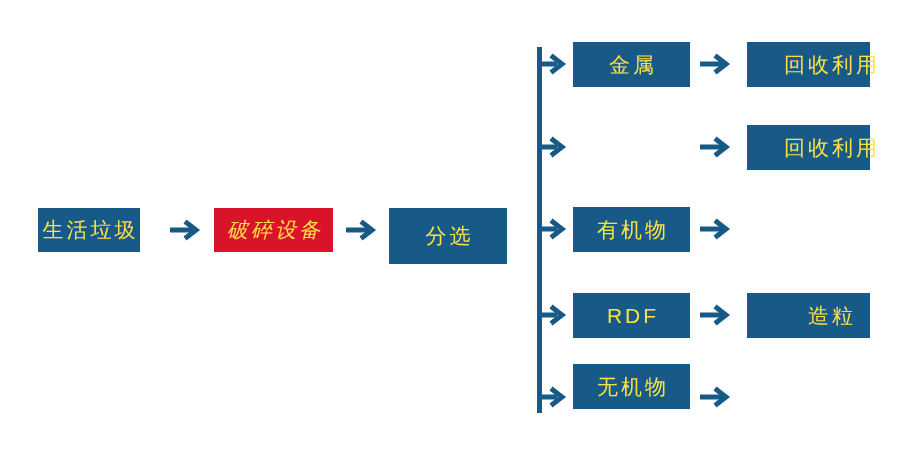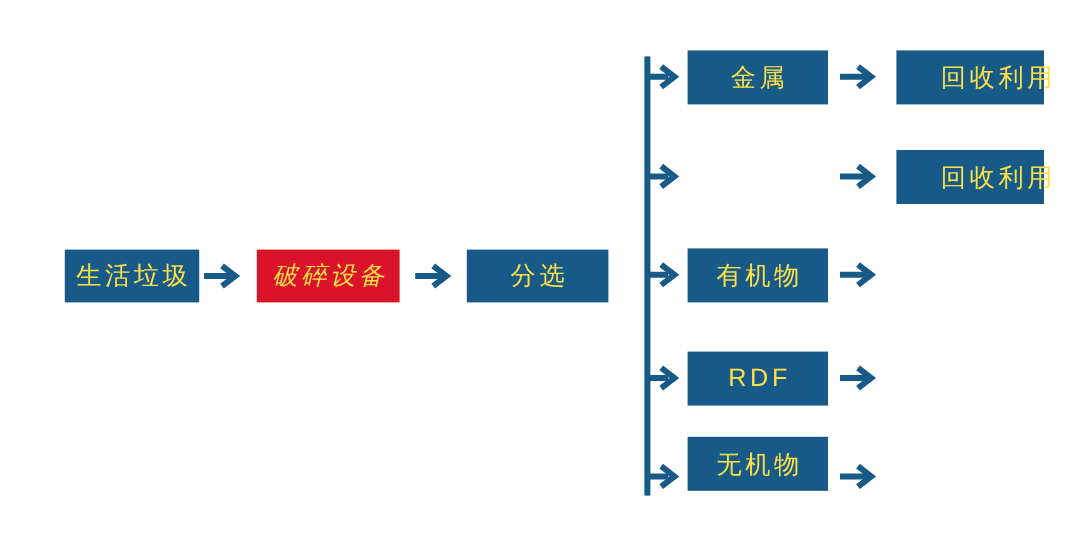--- a/index.html
+++ b/index.html
@@ -39,23 +39,23 @@
   }
   .vline{
     position:absolute;
     left:537px;
     top:47px;
     width:5px;
     height:366px;
     background:var(--blue);
   }
   
-  .b-src  {left:54px;  top:208px; width:112px; height:44px;}
+  .b-src  {left:38px;  top:208px; width:102px; height:44px;}
   .b-crush{left:214px; top:208px; width:119px; height:44px;}
-  .b-sort {left:389px; top:208px; width:118px; height:44px;}
+  .b-sort {left:389px; top:208px; width:118px; height:56px;}
   .a-main1{left:168px; top:218px;}
   .a-main2{left:344px; top:218px;}
   
   .colA{left:573px; width:117px; height:45px;}
   .colB{left:747px; width:123px; height:45px;padding-left:44px;}
   .r1{top:42px;}  .r2{top:125px;} .r3{top:207px;} .r4{top:293px;} .r5{top:364px;}
   .a-branch{left:539px;}
   .a-mid{left:698px;}
   .ar1{top:52px;} .ar2{top:135px;} .ar3{top:217px;} .ar4{top:303px;} .ar5{top:385px;}
 </style>
@@ -115,20 +115,21 @@
 
   <svg class="arrow a-branch ar4" width="30" height="24" viewBox="0 0 30 24">
     <path d="M0 12 H18"></path>
       <path d="M12 3.5 L23 12 L12 20.5"></path>
   </svg>
   <div class="box colA r4">RDF</div>
   <svg class="arrow a-mid ar4" width="36" height="24" viewBox="0 0 36 24">
     <path d="M2 12 H24"></path>
       <path d="M17 3.5 L28 12 L17 20.5"></path>
   </svg>
+  <div class="box colB r4">造粒</div>
 
   <svg class="arrow a-branch ar5" width="30" height="24" viewBox="0 0 30 24">
     <path d="M0 12 H18"></path>
       <path d="M12 3.5 L23 12 L12 20.5"></path>
   </svg>
   <div class="box colA r5">无机物</div>
   <svg class="arrow a-mid ar5" width="36" height="24" viewBox="0 0 36 24">
     <path d="M2 12 H24"></path>
       <path d="M17 3.5 L28 12 L17 20.5"></path>
   </svg>

